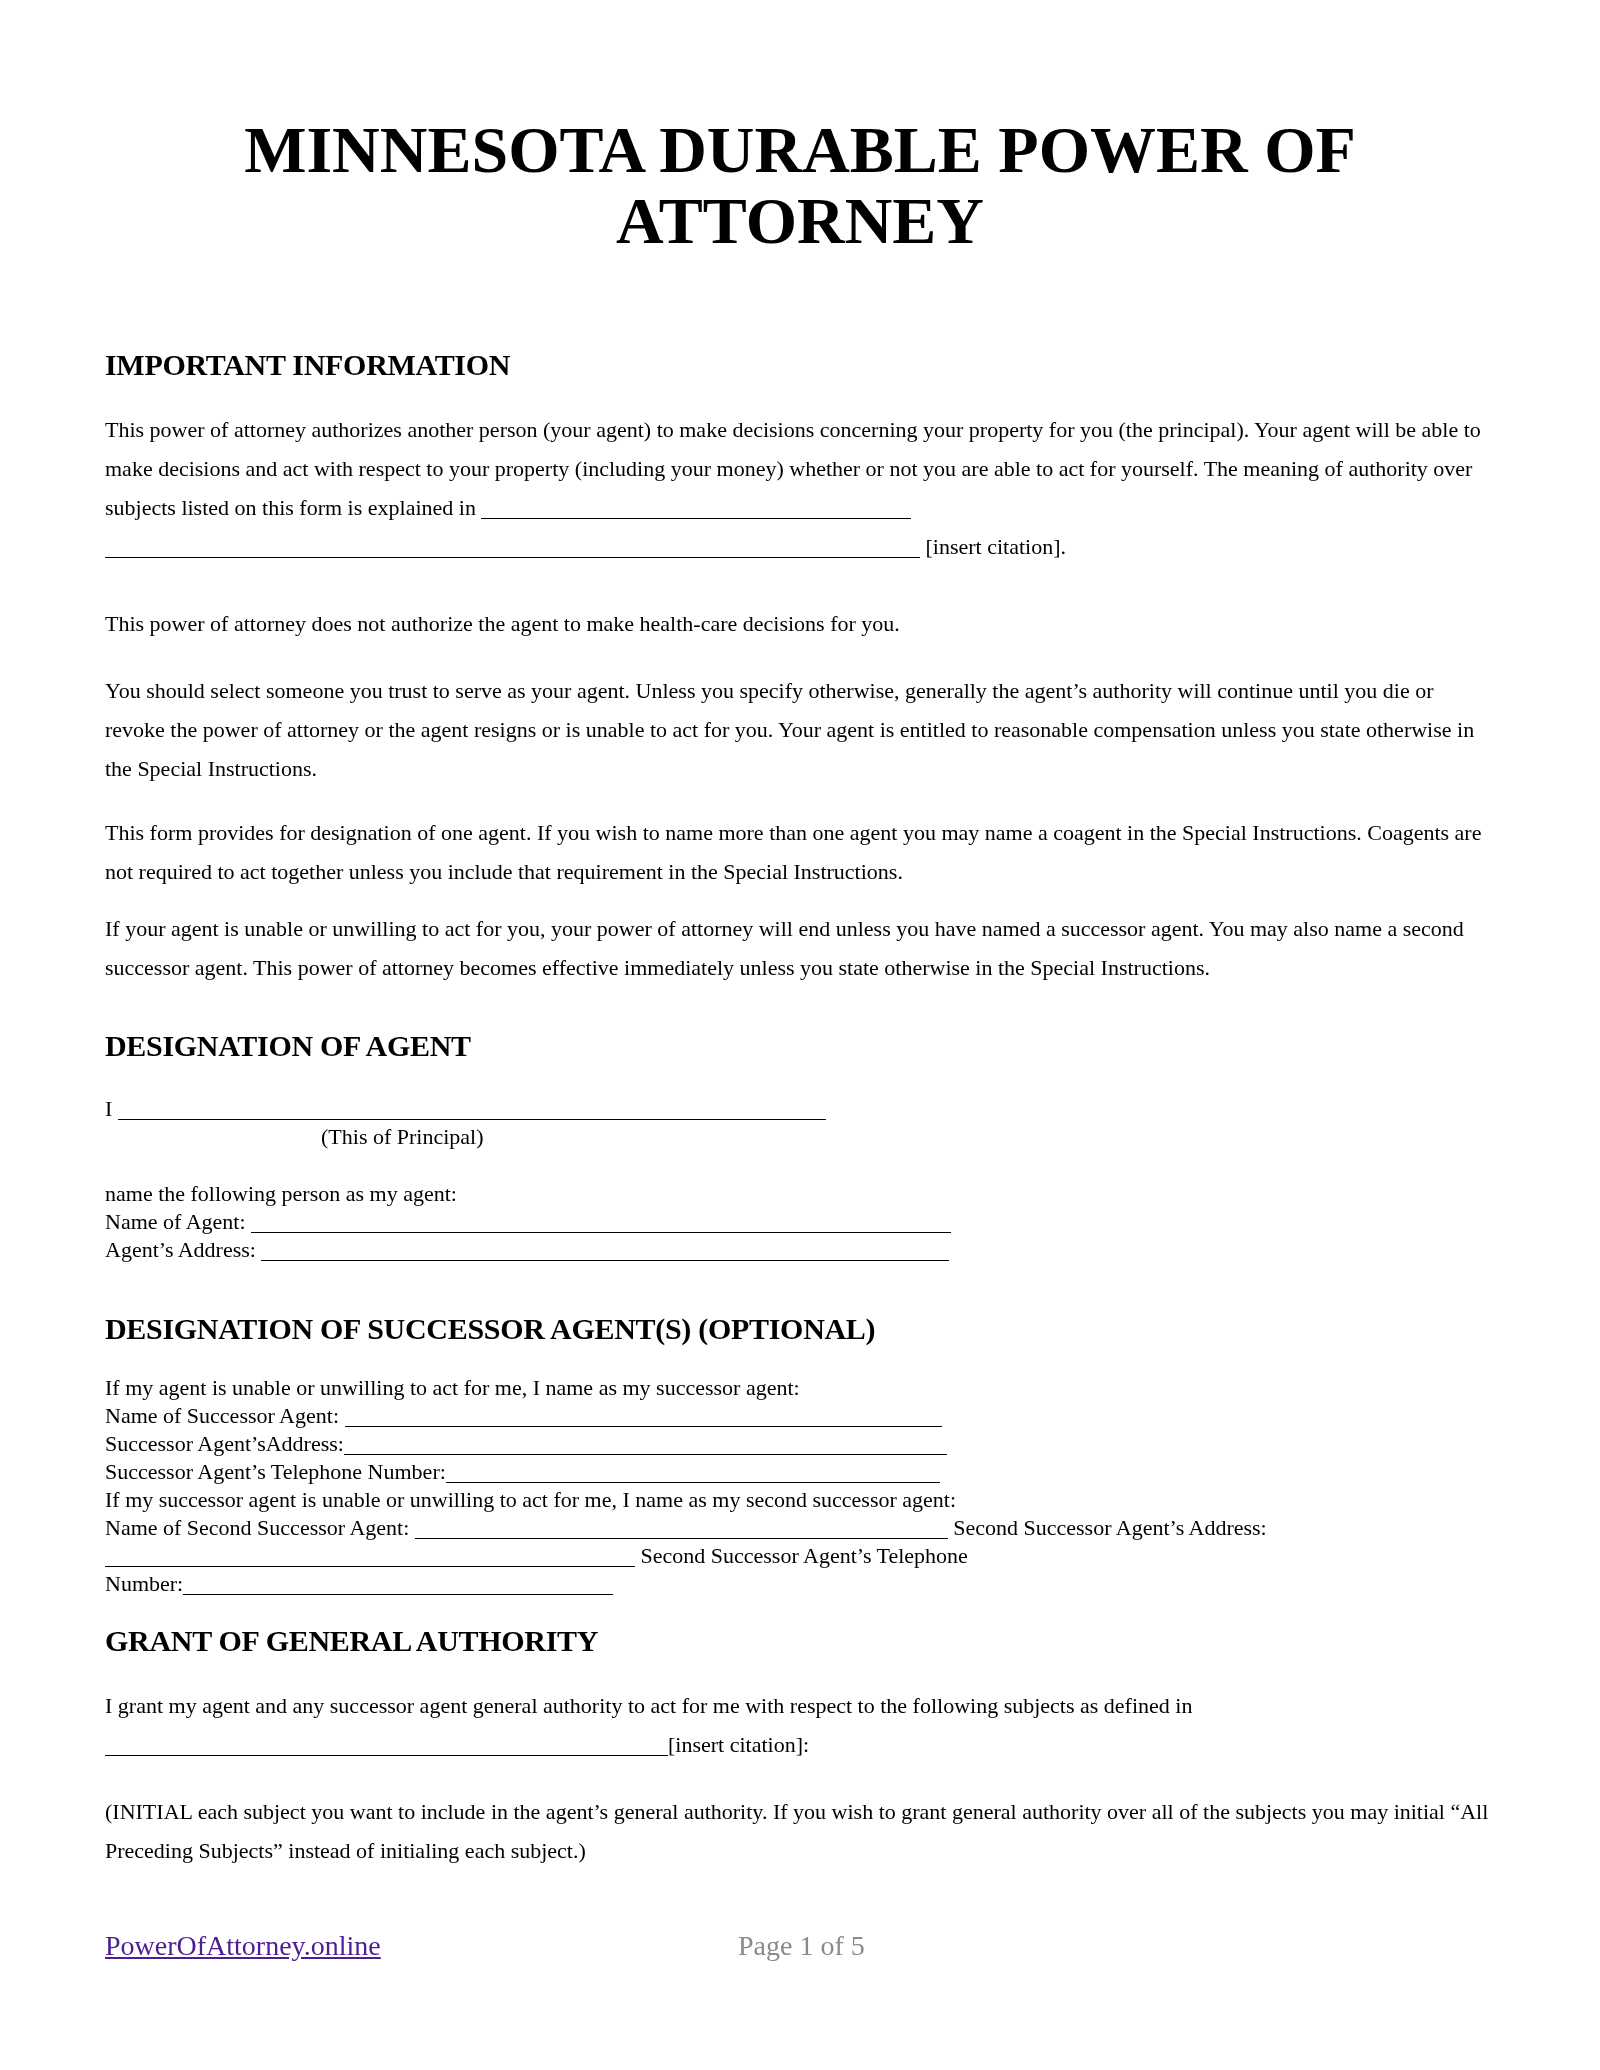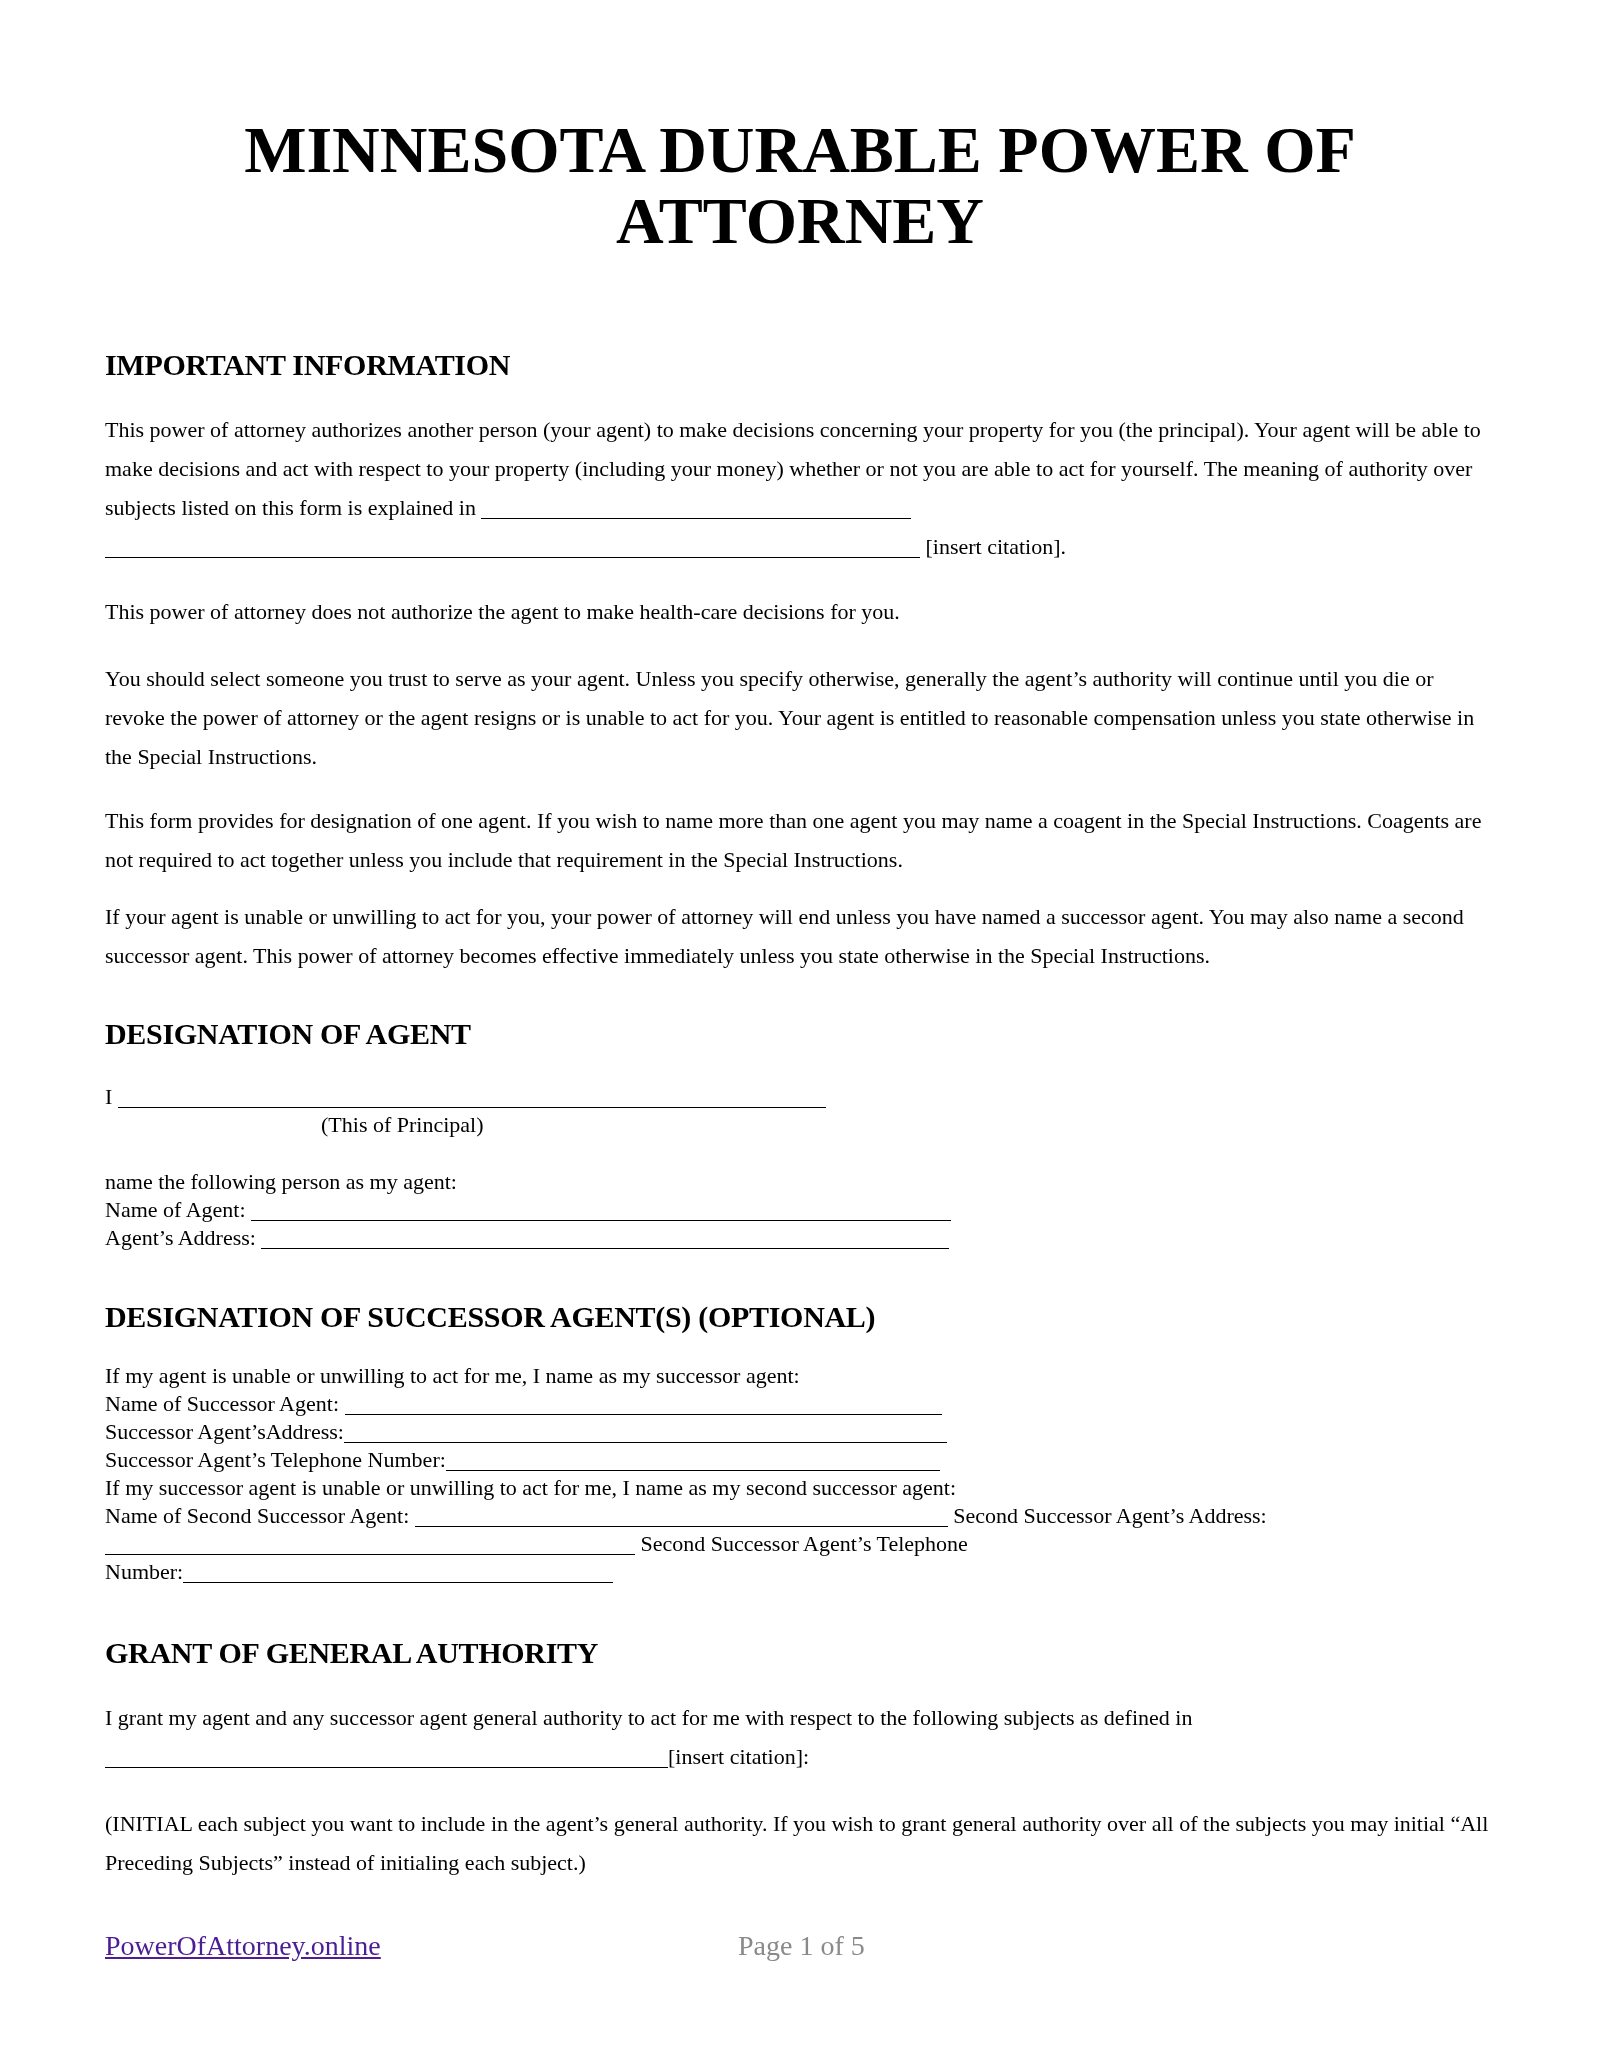--- a/index.html
+++ b/index.html
@@ -74,21 +74,21 @@
 
   <h1 class="doc-title">MINNESOTA DURABLE POWER OF ATTORNEY</h1>
 
   <h2 class="section-heading" style="margin-top:92px;">IMPORTANT INFORMATION</h2>
 
   <p class="body-text" style="margin-top:28px;"><span>This power of attorney authorizes another person (your agent) to make decisions concerning your property for you (the principal). Your agent will be able to make decisions and act with respect to your property (including your money) whether or not you are able to act for yourself. The meaning of authority over subjects listed on this form is explained in</span>
     <span class="blank" style="width:430px;"></span><br>
     <span class="blank" style="width:815px;"></span>
     <span>[insert citation].</span></p>
 
-  <p class="body-text" style="margin-top:26px;">This power of attorney does not authorize the agent to make health-care decisions for you.</p>
+  <p class="body-text" style="margin-top:38px;">This power of attorney does not authorize the agent to make health-care decisions for you.</p>
 
   <p class="body-text" style="margin-top:28px;">You should select someone you trust to serve as your agent. Unless you specify otherwise, generally the agent’s authority will continue until you die or revoke the power of attorney or the agent resigns or is unable to act for you. Your agent is entitled to reasonable compensation unless you state otherwise in the Special Instructions.</p>
 
   <p class="body-text" style="margin-top:25px;">This form provides for designation of one agent. If you wish to name more than one agent you may name a coagent in the Special Instructions. Coagents are not required to act together unless you include that requirement in the Special Instructions.</p>
 
   <p class="body-text" style="margin-top:18px;">If your agent is unable or unwilling to act for you, your power of attorney will end unless you have named a successor agent. You may also name a second successor agent. This power of attorney becomes effective immediately unless you state otherwise in the Special Instructions.</p>
 
 
   <h2 class="section-heading" style="margin-top:42px;">DESIGNATION OF AGENT</h2>
 
@@ -121,21 +121,21 @@
 
   <div class="line"><span>Name of Second Successor Agent:</span>
     <span class="blank" style="width:533px;"></span>
     <span>Second Successor Agent’s Address:</span></div>
 
   <div class="line"><span class="blank" style="width:530px;"></span>
     <span>Second Successor Agent’s Telephone</span></div>
 
   <div class="line"><span>Number:</span><span class="blank" style="width:430px;"></span></div>
 
-  <h2 class="section-heading" style="margin-top:50px;">GRANT OF GENERAL AUTHORITY</h2>
+  <h2 class="section-heading" style="margin-top:26px;">GRANT OF GENERAL AUTHORITY</h2>
 
   <p class="body-text" style="margin-top:28px;"><span>I grant my agent and any successor agent general authority to act for me with respect to the following subjects as defined in</span><br>
     <span class="blank" style="width:563px;"></span><span>[insert citation]:</span></p>
 
   <p class="body-text" style="margin-top:28px;">(INITIAL each subject you want to include in the agent’s general authority. If you wish to grant general authority over all of the subjects you may initial “All Preceding Subjects” instead of initialing each subject.)</p>
 
 </div>
 
 <a class="footer-site">PowerOfAttorney.online</a>
 <div class="footer-page">Page 1 of 5</div>

